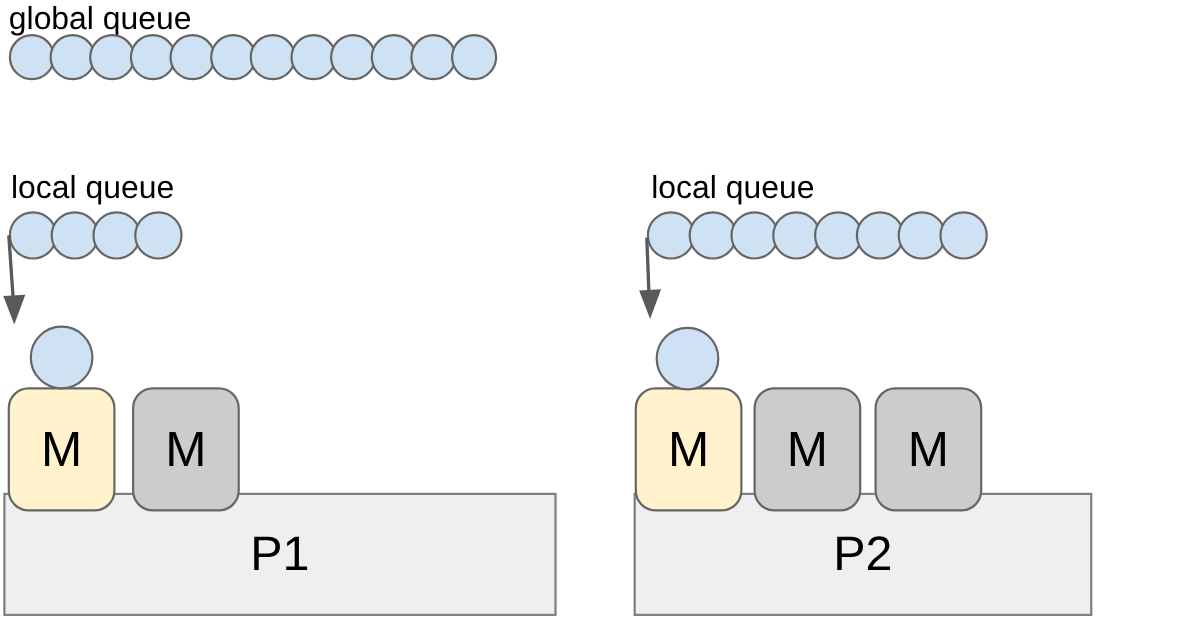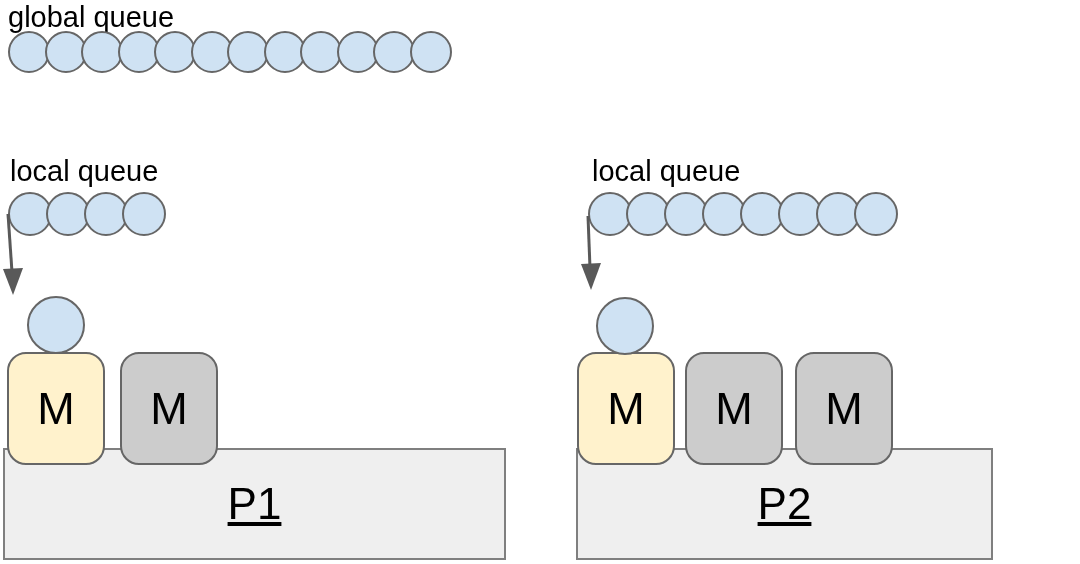--- a/index.html
+++ b/index.html
@@ -74,21 +74,20 @@
 
   .p-box {
     position: absolute;
     top: 448px; height: 112px;
     background: var(--p-fill, #efefef);
     border: 2px solid var(--p-stroke, #7f7f7f);
     box-sizing: border-box;
     display: flex; align-items: center; justify-content: center;
     font-size: 44px;
     z-index: 1;
-    text-decoration: underline;
   }
   #p-box-1 { left: 3px;   width: 503px; }
   #p-box-2 { left: 576px; width: 417px; }
 
   .overlay {
     position: absolute;
     left: 0; top: 0;
     width: 1080px; height: 564px;
     z-index: 3;
     pointer-events: none;

